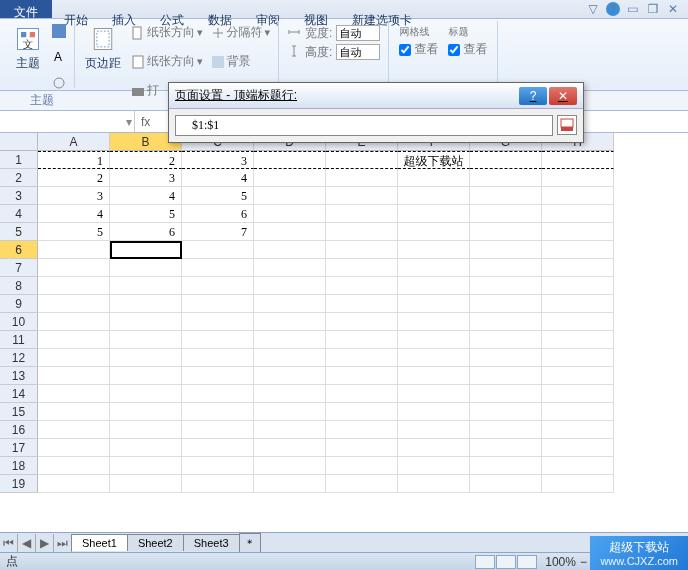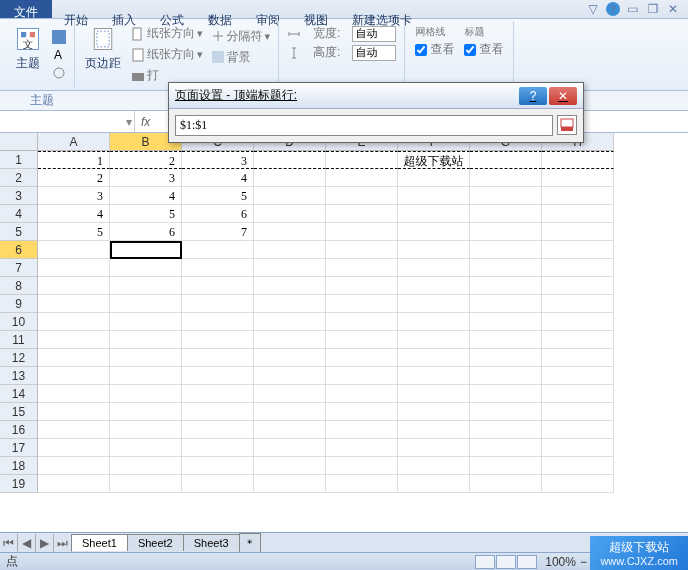--- a/index.html
+++ b/index.html
@@ -9,25 +9,25 @@
 .tab.file{background:#2b579a;color:#fff;padding:4px 14px;}
 .tab.active{background:#f5f9fd;border:1px solid #a7bcd8;border-bottom:none;color:#2b579a;}
 .win-controls{margin-left:auto;display:flex;align-items:center;gap:6px;padding-right:8px;}
 .win-controls span{width:14px;height:14px;display:flex;align-items:center;justify-content:center;color:#5b7aa8;cursor:pointer;}
 .help-icon{background:#3b8ed8;color:#fff;border-radius:50%;font-size:10px;font-weight:bold;}
 .ribbon{height:72px;background:linear-gradient(#f5f9fd,#e5eef9);border-bottom:1px solid #a7bcd8;display:flex;padding:2px 4px;}
 .group{border-right:1px solid #c5d5e8;padding:2px 6px;display:flex;flex-direction:column;}
 .group-content{display:flex;gap:4px;flex:1;}
 .big-btn{display:flex;flex-direction:column;align-items:center;gap:2px;padding:2px 4px;color:#1f3864;cursor:pointer;}
 .big-btn svg{width:28px;height:28px;}
-.small-btns{display:flex;flex-direction:column;gap:2px;justify-content:center;}
+.small-btns{display:flex;flex-direction:column;gap:10px;}
 .small-btn{display:flex;align-items:center;gap:2px;color:#777;font-size:11px;padding:1px 2px;cursor:pointer;}
 .small-btn svg{width:14px;height:14px;}
 .dim-group{display:flex;flex-direction:column;gap:2px;padding:2px;}
-.dim-row{display:flex;align-items:center;gap:12px;color:#777;font-size:11px;}
+.dim-row{display:flex;gap:4px;color:#777;font-size:11px;}
 .dim-row input{width:44px;height:16px;border:1px solid #aaa;font-size:11px;padding:0 2px;}
 .view-group{display:flex;gap:10px;padding:2px 4px;}
 .view-col{display:flex;flex-direction:column;gap:2px;}
 .view-col .hdr{color:#777;font-size:10px;}
 .chk{display:flex;align-items:center;gap:3px;color:#777;font-size:11px;}
 .chk input{width:12px;height:12px;}
 .theme-row{display:flex;align-items:center;gap:6px;padding:2px 30px;border-bottom:1px solid #a7bcd8;background:#f0f5fc;height:20px;color:#5b7aa8;font-size:11px;}
 .formula-bar{display:flex;height:22px;border-bottom:1px solid #a7bcd8;background:#fff;}
 .name-box{width:135px;border-right:1px solid #ccc;display:flex;align-items:center;padding:0 6px;position:relative;}
 .name-box input{border:none;width:100%;outline:none;text-align:center;}
@@ -49,21 +49,21 @@
 .cell.active{border:2px solid #000;padding-right:4px;line-height:14px;}
 .cell.centered{text-align:center;padding-right:0;}
 .dialog{position:absolute;left:168px;top:82px;width:416px;background:#f0f0f0;border:1px solid #666;box-shadow:2px 2px 6px rgba(0,0,0,.3);}
 .dlg-title{height:26px;background:linear-gradient(#fff,#d6e3f3);display:flex;align-items:center;padding:0 6px;border-bottom:1px solid #aac;text-decoration:underline;}
 .dlg-title span{flex:1;color:#000;}
 .dlg-btns{display:flex;gap:2px;}
 .dlg-btns div{width:28px;height:18px;display:flex;align-items:center;justify-content:center;color:#fff;border-radius:2px;cursor:pointer;}
 .dlg-help{background:linear-gradient(#5aa6e8,#2570c0);}
 .dlg-close{background:linear-gradient(#e07870,#c93c30);}
 .dlg-body{padding:6px;display:flex;gap:4px;}
-.dlg-body input{flex:1;border:1px solid #888;padding:2px 4px;font-family:SimSun;}
+.dlg-body input{flex:1;border:1px solid #888;padding:2px 16px;font-family:SimSun;}
 .dlg-pick{width:20px;height:20px;border:1px solid #888;background:#fff;display:flex;align-items:center;justify-content:center;cursor:pointer;}
 .sheet-tabs{position:absolute;bottom:18px;left:0;right:0;height:20px;background:#dbe5f1;display:flex;align-items:center;border-top:1px solid #8ba7cc;}
 .nav-btns{display:flex;gap:0;}
 .nav-btns div{width:18px;height:18px;border-right:1px solid #aaa;display:flex;align-items:center;justify-content:center;color:#666;cursor:pointer;}
 .stab{padding:2px 10px;background:#fff;border:1px solid #888;border-bottom:none;margin-left:-1px;cursor:pointer;font-size:11px;}
 .stab.active{background:#fff;font-weight:normal;}
 .stab.inactive{background:#d6e0ed;}
 .status-bar{position:absolute;bottom:0;left:0;right:0;height:18px;background:linear-gradient(#dbe5f1,#c5d5e8);display:flex;align-items:center;padding:0 6px;color:#333;font-size:11px;border-top:1px solid #8ba7cc;}
 .status-bar .spacer{flex:1;}
 .view-btns{display:flex;gap:1px;margin-right:8px;}
@@ -204,21 +204,21 @@
 <div class="theme-row">
   <span>主题</span>
   <span style="margin-left:110px">页</span>
 </div>
 
 <div class="formula-bar">
   <div class="name-box">
     <span class="dd">▾</span>
   </div>
   <div class="fx-area">
-    <span style="font-style:italic;color:#666">fx</span>
+    <span style="color:#666">fx</span>
     <input value="" style="">
   </div>
 </div>
 
 <div class="grid-wrap">
   <div class="corner"></div>
   <div class="col-headers">
     <div class="col-h">A</div>
     <div class="col-h sel">B</div>
     <div class="col-h">C</div>

